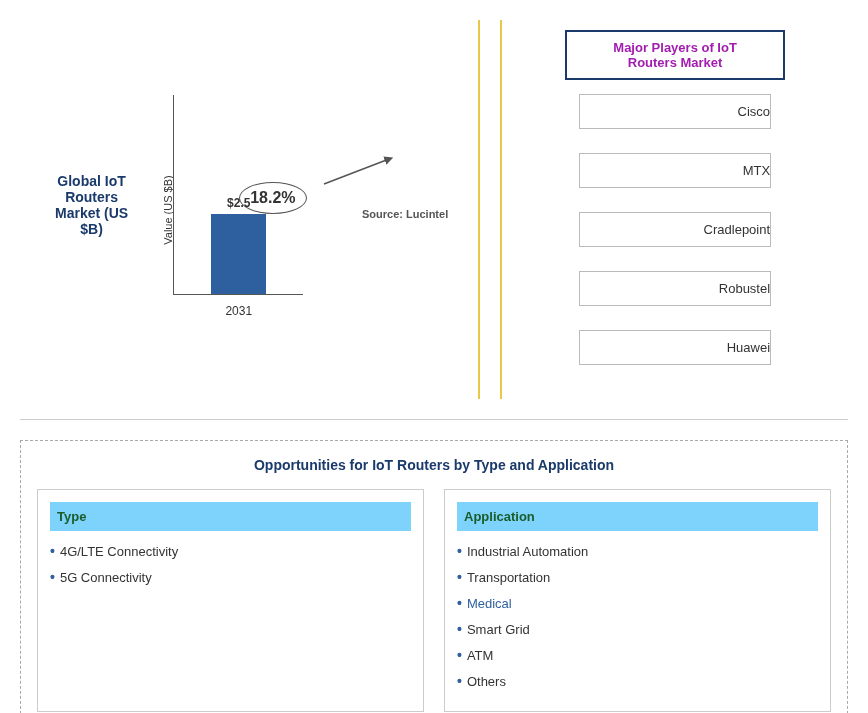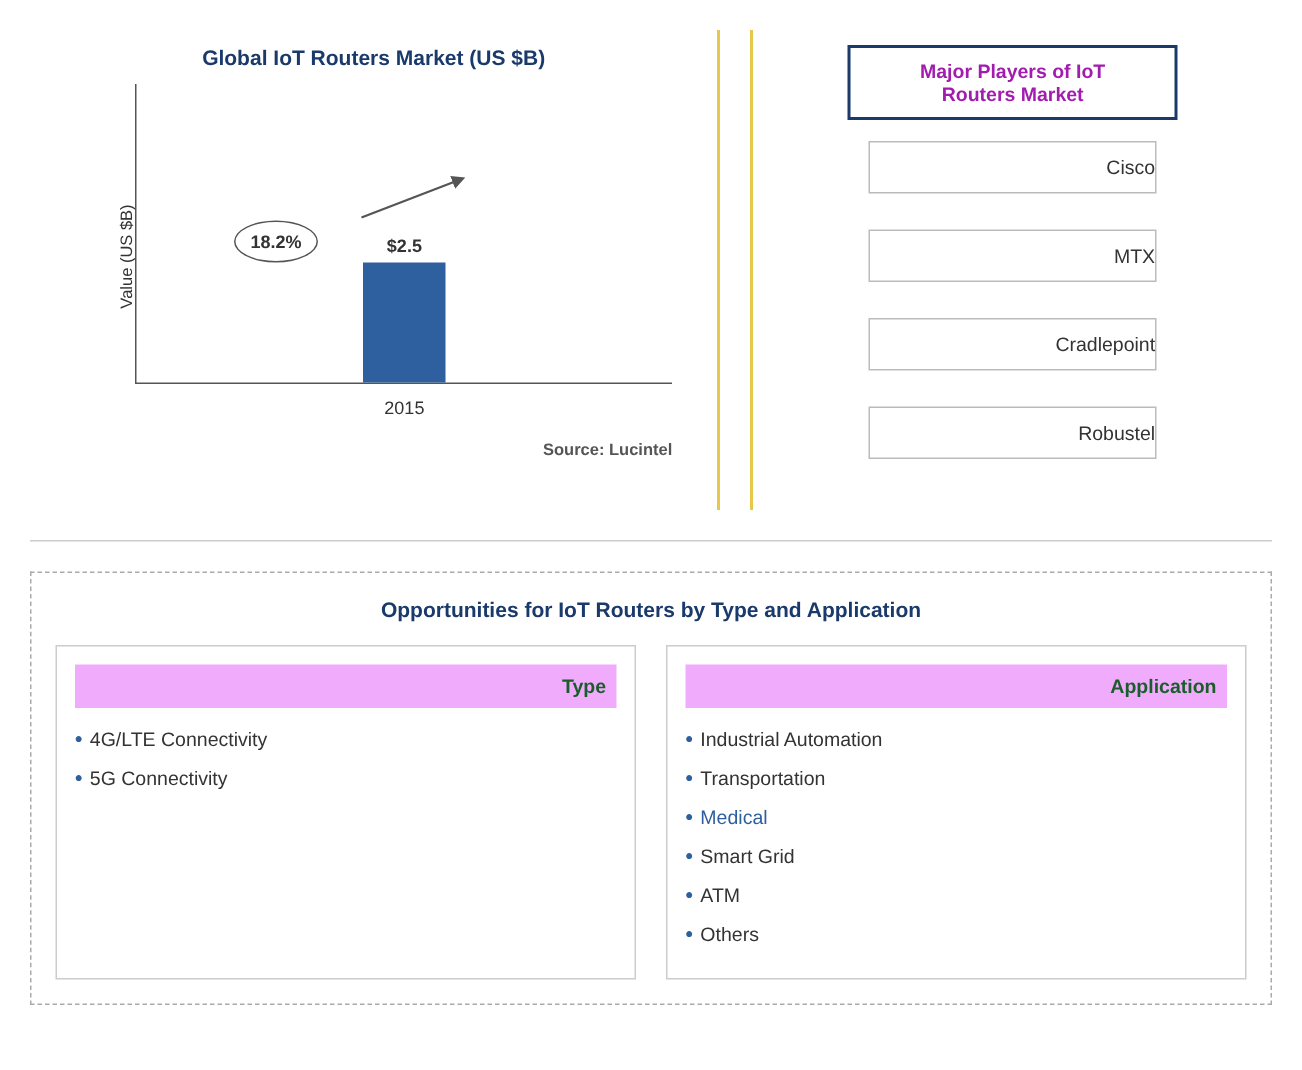--- a/index.html
+++ b/index.html
@@ -19,21 +19,21 @@
       width: 100%;
       gap: 20px;
       padding-bottom: 20px;
       border-bottom: 1px solid #ccc;
     }
 
     
     .chart-container {
       flex: 1.1;
       display: flex;
-      flex-direction: column;
+      flex-direction: row;
       align-items: center;
       padding: 10px 10px 10px 30px;
     }
 
     .chart-title {
       font-size: 14px;
       font-weight: bold;
       color: #1a3a6b;
       text-align: center;
       margin-bottom: 10px;
@@ -98,21 +98,21 @@
       position: absolute;
       bottom: -24px;
     }
 
     
     .cagr-bubble {
       position: absolute;
       border: 1.5px solid #555;
       border-radius: 50%;
       padding: 6px 10px;
-      font-size: 12px;
+      font-size: 16px;
       font-weight: bold;
       color: #333;
       background: #fff;
       white-space: nowrap;
       left: 65px;
       bottom: 80px;
     }
 
     .source-text {
       font-size: 11px;
@@ -175,22 +175,22 @@
       gap: 20px;
     }
 
     .opps-col {
       flex: 1;
       border: 1px solid #ccc;
       padding: 12px;
     }
 
     .opps-col-header {
-      background: #f0abfc;
-      text-align: right;
+      background: #7dd3fc;
+      text-align: left;
       font-size: 13px;
       font-weight: bold;
       color: #1a5c2a;
       padding: 7px;
       margin-bottom: 12px;
     }
 
     .opps-item {
       font-size: 13px;
       color: #333;
@@ -234,38 +234,39 @@
           <defs>
             <marker id="arrowhead" markerWidth="6" markerHeight="6" refX="3" refY="3" orient="auto">
               <path d="M0,0 L0,6 L6,3 z" fill="#555"></path>
             </marker>
           </defs>
         </svg>
 
         <div class="bar-group">
           <div class="bar-value">$2.5</div>
           <div class="bar" style="height: 80px;"></div>
-          <span class="bar-label">2015</span>
+          <span class="bar-label">2031</span>
         </div>
 
 
       </div>
     </div>
 
     <div class="source-text">Source: Lucintel</div>
   </div>
 
   <div style="width: 2px; background: #e8c848; min-height: 280px; align-self: stretch;"></div>
 
   <div class="players-container">
     <div class="players-title-box">Major Players of IoT Routers Market</div>
     <div class="player-item">Cisco</div>
     <div class="player-item">MTX</div>
     <div class="player-item">Cradlepoint</div>
     <div class="player-item">Robustel</div>
+    <div class="player-item">Huawei</div>
   </div>
 
 </div>
 
 <div class="bottom-section">
   <div class="opps-title">Opportunities for IoT Routers by Type and Application</div>
 
   <div class="opps-columns">
 
     <div class="opps-col">

